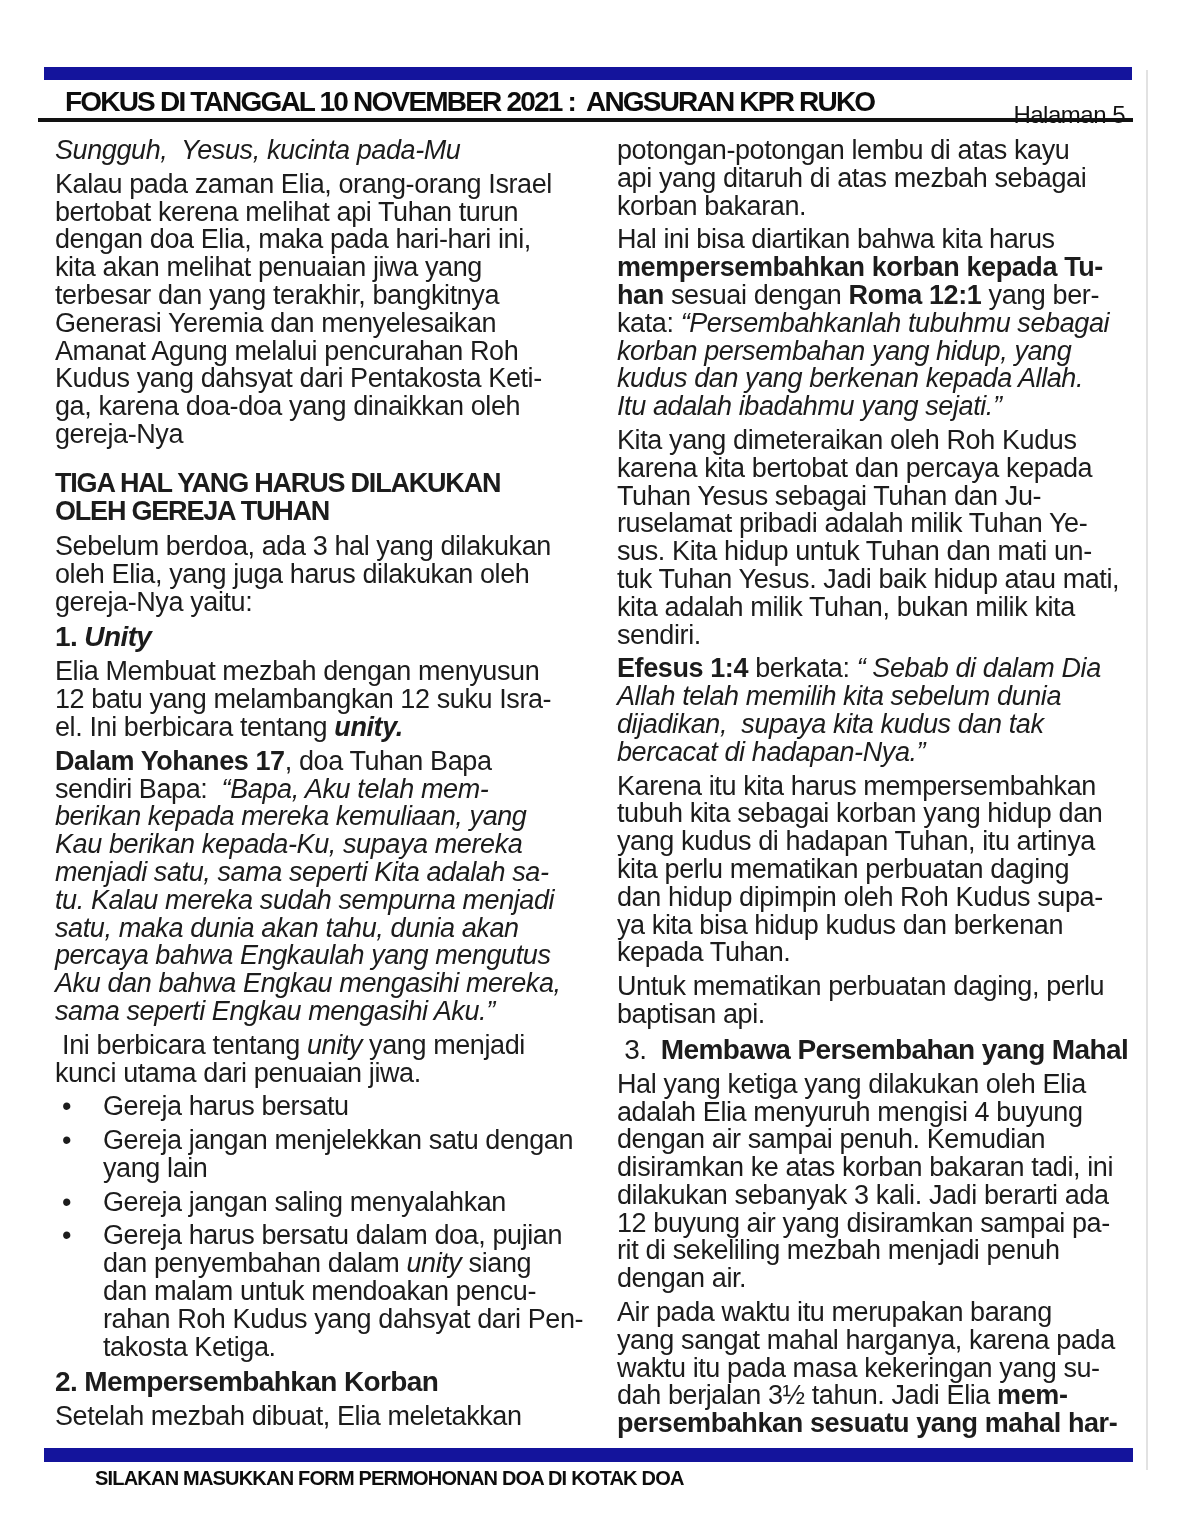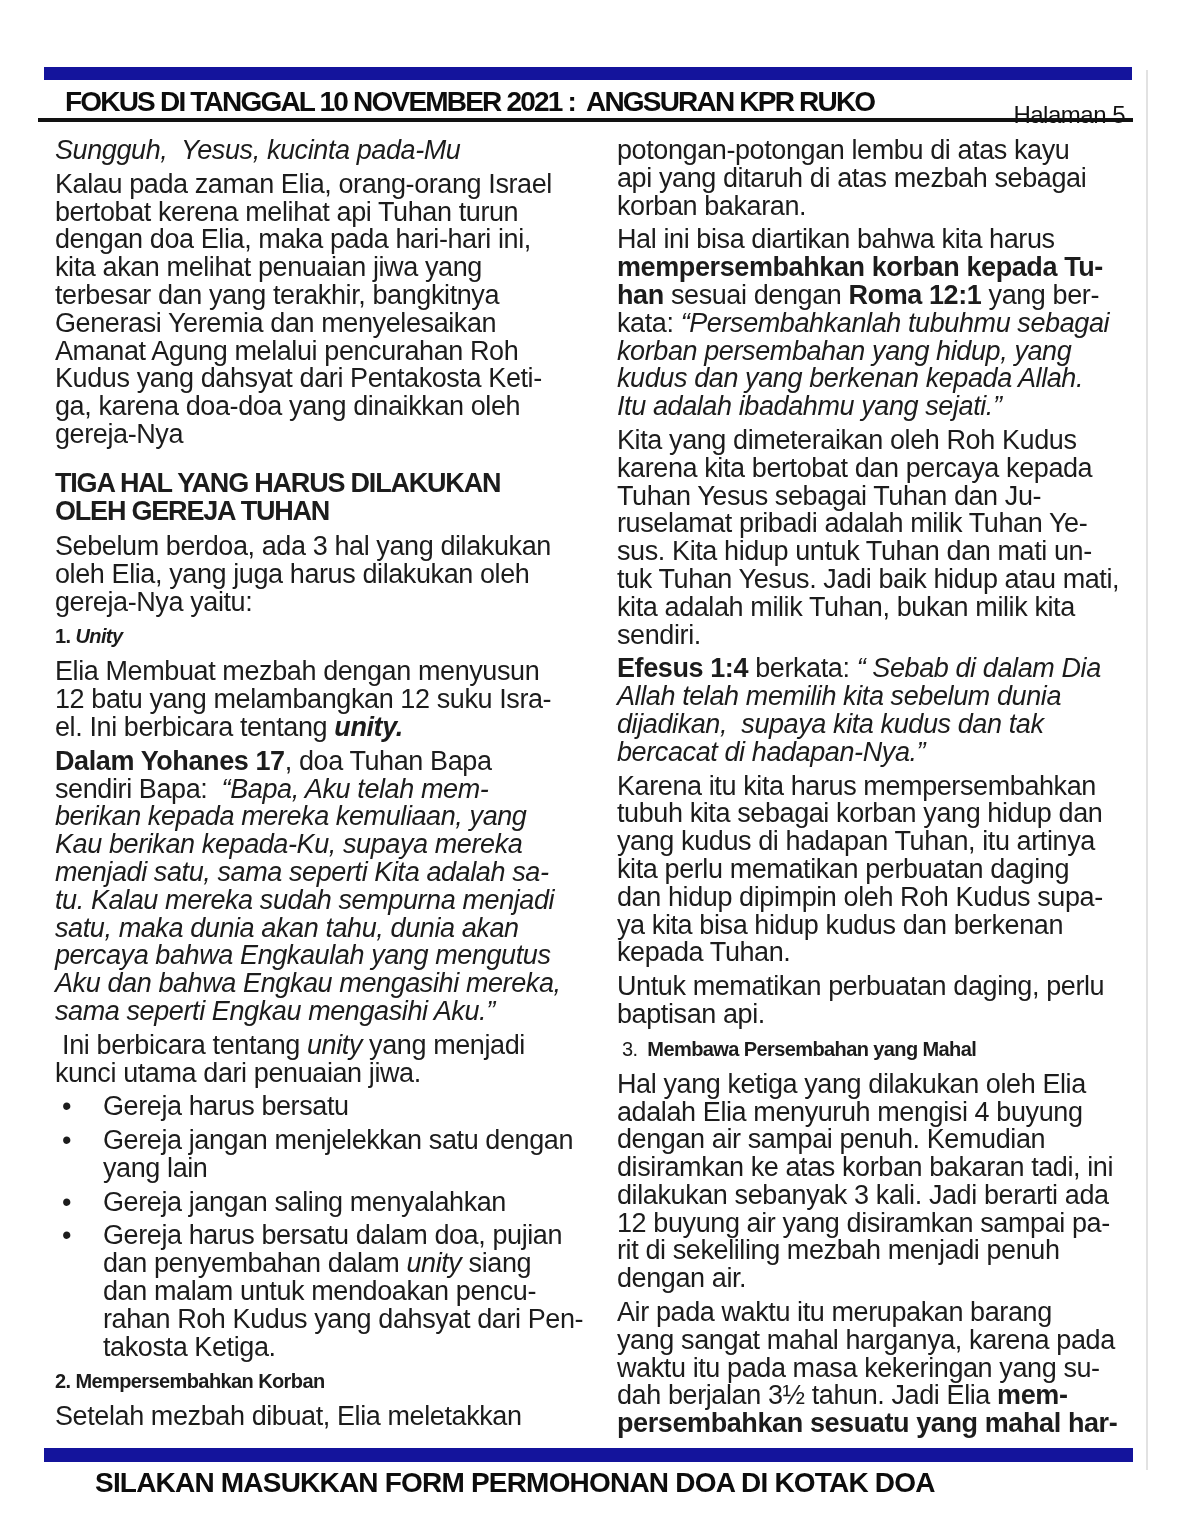--- a/index.html
+++ b/index.html
@@ -29,31 +29,31 @@
   .col-left{left:55px;width:545px;}
   .col-right{left:617px;width:560px;}
 
   .block{margin:0 0 6px 0;}
   .ln{white-space:pre;line-height:27.8px;font-size:27px;letter-spacing:-0.4px;}
   .b{font-weight:bold;}
   .i{font-style:italic;}
 
   .h1 .ln{font-weight:bold;font-size:27px;letter-spacing:-1.2px;line-height:28.6px;}
   .h1{margin:20px 0 7px 0;}
-  .h2 .ln{font-size:20px;letter-spacing:-0.6px;line-height:29px;}
+  .h2 .ln{font-size:28px;letter-spacing:-0.6px;line-height:29px;}
   .h2{margin:4px 0 7px 0;}
 
   .bullets{margin-bottom:6px;}
   .bullet{display:flex;margin-bottom:6px;}
   .dot{width:48px;flex:0 0 48px;font-size:27px;line-height:27.8px;padding-left:7px;box-sizing:border-box;}
   .btext{flex:1;}
 
   .footer{
     position:absolute;left:95px;top:1467px;
-    font-weight:bold;font-size:28px;letter-spacing:-0.8px;
+    font-weight:bold;font-size:20px;letter-spacing:-0.8px;
     white-space:pre;color:#0d0d0d;
   }
 </style>
 </head>
 <body>
 
 <div class="page">
   <div class="topbar"></div>
   <div class="header">
     <span class="page-title">FOKUS DI TANGGAL 10 NOVEMBER 2021 :  ANGSURAN KPR RUKO</span>

